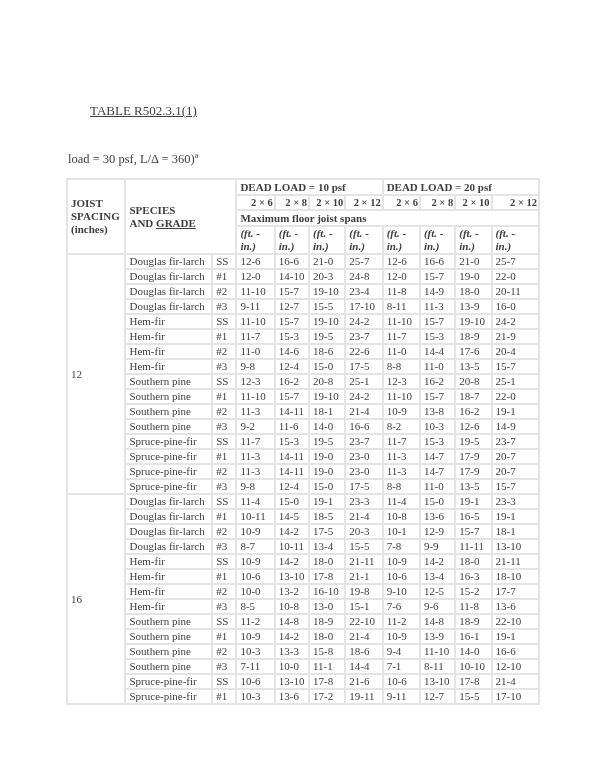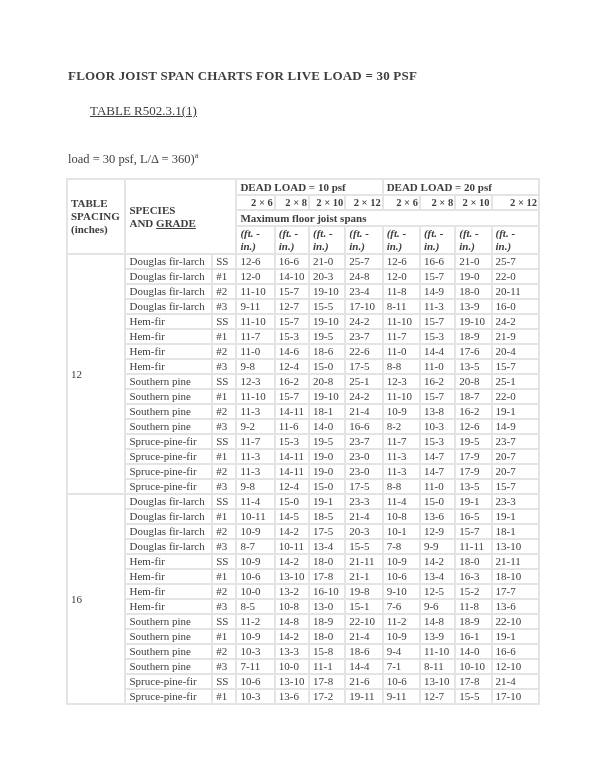--- a/index.html
+++ b/index.html
@@ -14,41 +14,40 @@
   .span-table tbody td{height:13px;font-weight:normal;}
   tr.group-row th{height:14px;}
   tr.size-row th{font-size:10.5px;padding-left:2px;height:13px;text-align:right;}
   tr.unit-row th{height:26px;font-style:italic;}
   td.spacing-cell{vertical-align:middle;}
 </style>
 </head>
 <body>
 
 <div class="page">
-  <div class="title">FLOOR JOIST SPAN CHARTS FOR LIVE LOAD = 30 PSF</div>
   <div class="table-ref">TABLE R502.3.1(1)</div>
   <div class="subtitle"><br><span>load = 30 psf, L/Δ = 360)</span><sup>a</sup></div>
 
   <table class="span-table">
     <colgroup>
       <col style="width:56px">
         <col style="width:84px">
         <col style="width:22px">
       <col style="width:36px">
         <col style="width:32px">
         <col style="width:34px">
         <col style="width:35px">
       <col style="width:35px">
         <col style="width:33px">
         <col style="width:34px">
         <col style="width:45px">
     </colgroup>
     <thead>
       <tr class="group-row">
-        <th rowspan="4"><span>TABLE</span><br><span>SPACING</span><br><span>(inches)</span></th>
+        <th rowspan="4"><span>JOIST</span><br><span>SPACING</span><br><span>(inches)</span></th>
         <th rowspan="4" colspan="2"><span>SPECIES</span><br><span>AND </span><u>GRADE</u></th>
         <th colspan="4">DEAD LOAD = 10 psf</th>
         <th colspan="4">DEAD LOAD = 20 psf</th>
       </tr>
       <tr class="size-row">
           <th>2 × 6</th>
           <th>2 × 8</th>
           <th>2 × 10</th>
           <th>2 × 12</th>
           <th>2 × 6</th>

